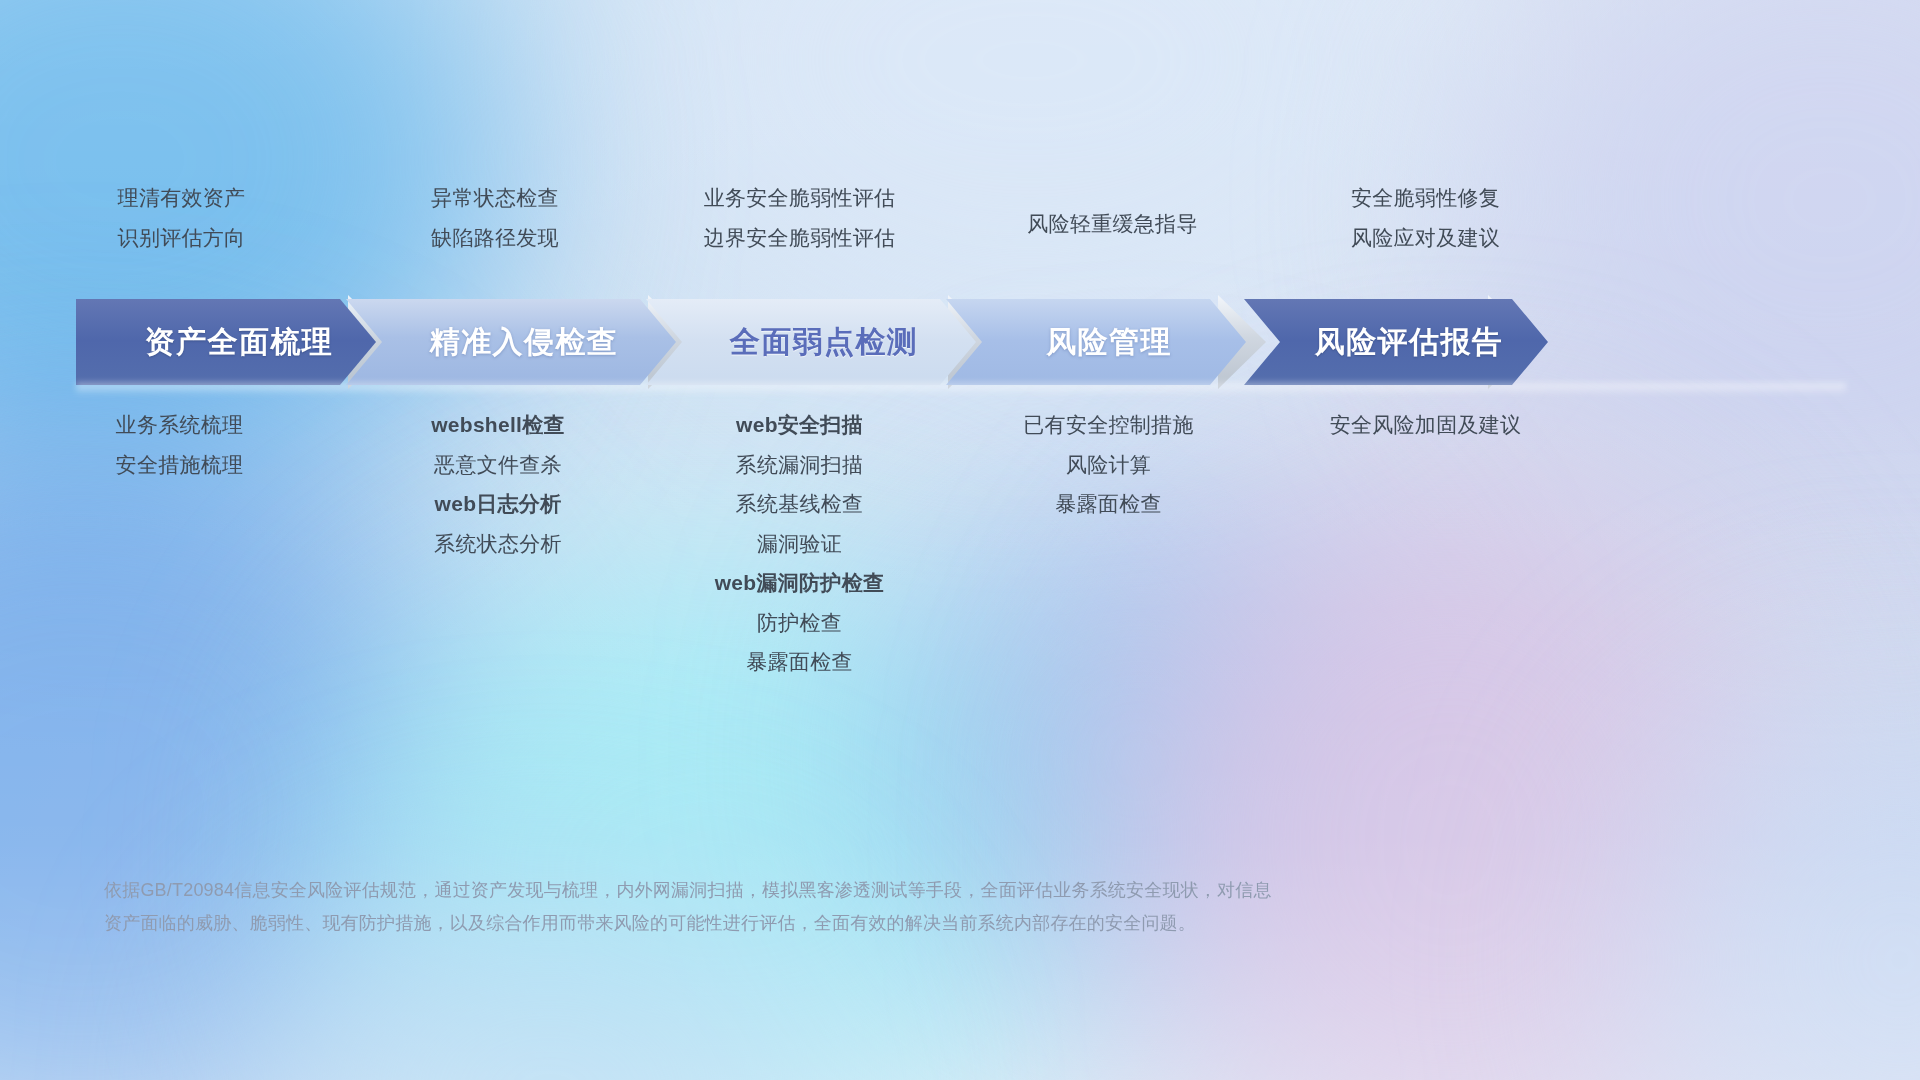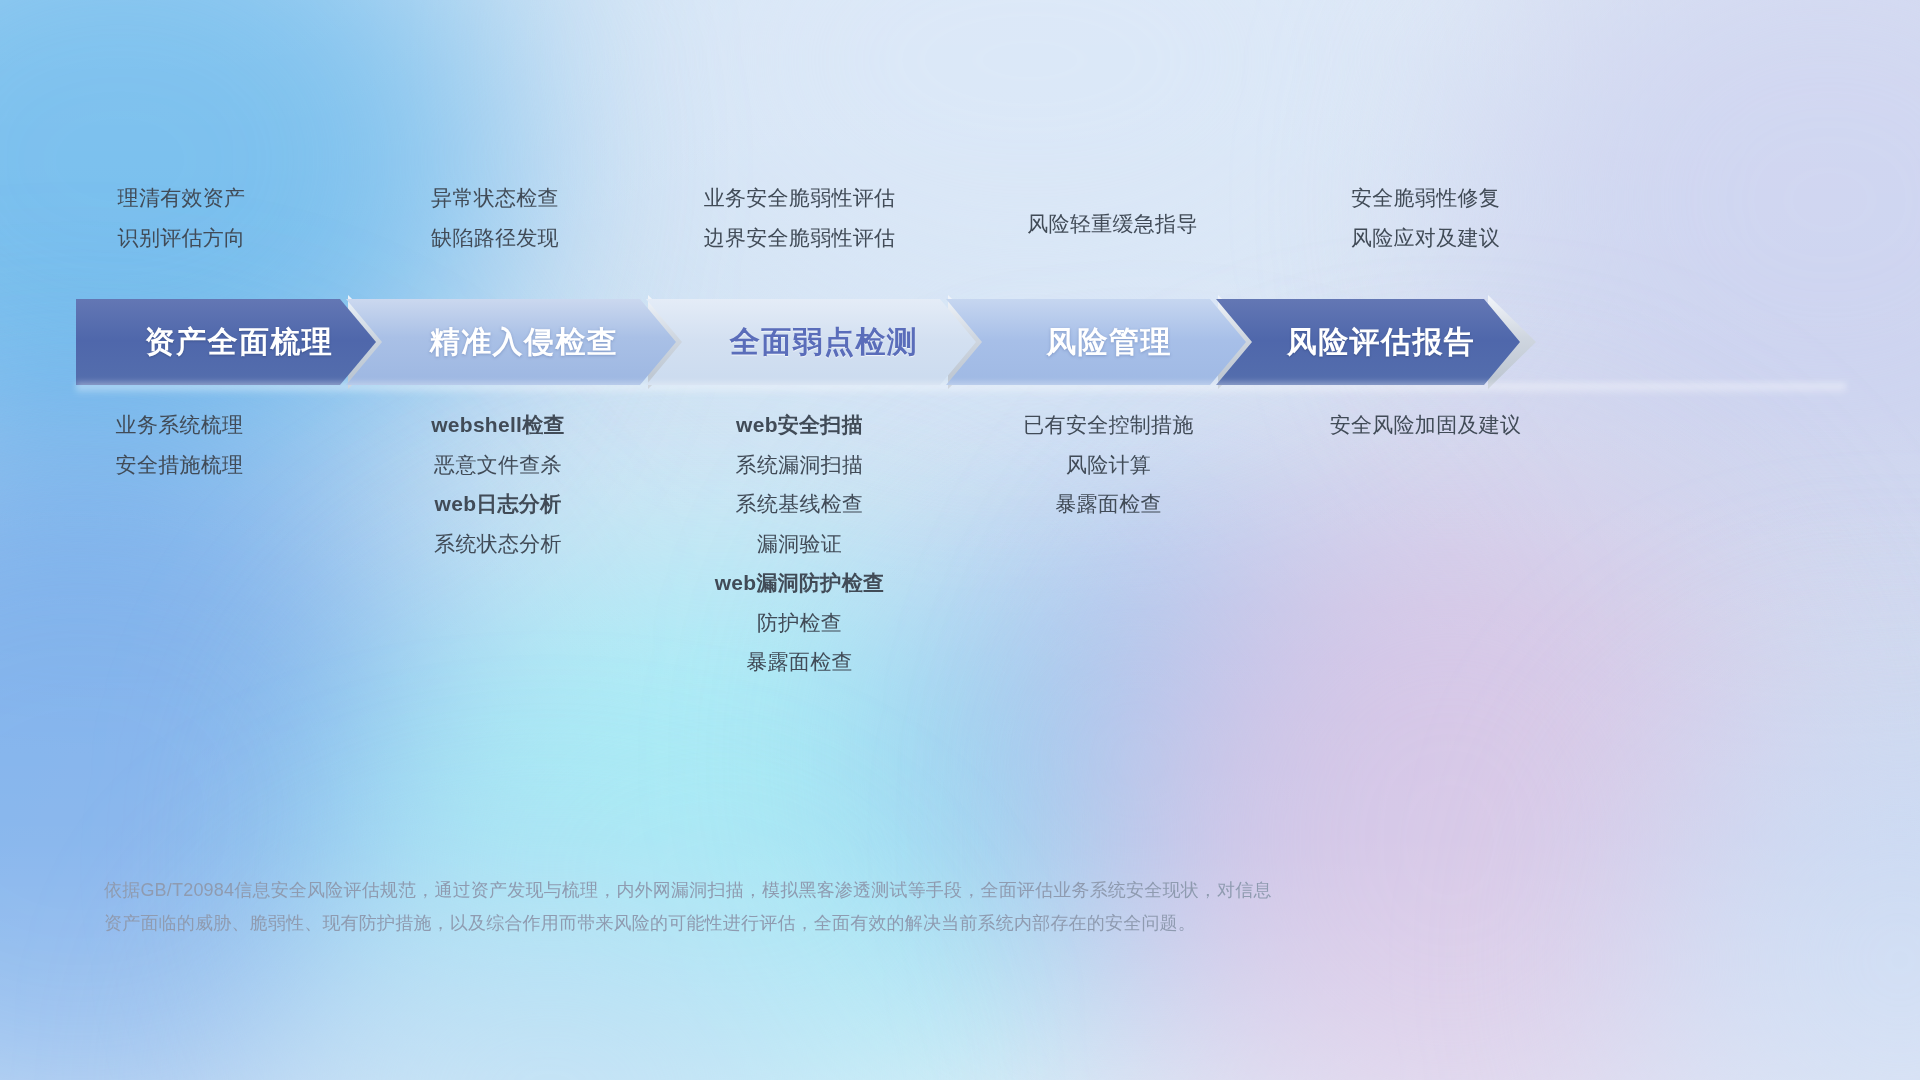--- a/index.html
+++ b/index.html
@@ -124,21 +124,21 @@
     clip-path:polygon(0 0, 100% 50%, 0 100%);
     opacity:.95;
   }
   .edge.e1 { left:348px; }
   .edge.e2 { left:648px; }
   .edge.e3 { left:948px; }
   .edge.e4 { left:1218px; }
   .edge.e5 { left:1488px; }
 
   
-  .chev.s5 { left:1216px; width:304px; }
+  .chev.s5 { left:1244px; width:304px; }
 
   
   .ribbon-shadow{
     position:absolute; left:76px; top:383px; width:1770px; height:12px;
     background:linear-gradient(180deg,rgba(255,255,255,.55),rgba(255,255,255,0));
     filter:blur(3px);
   }
 
   
   .footer {

